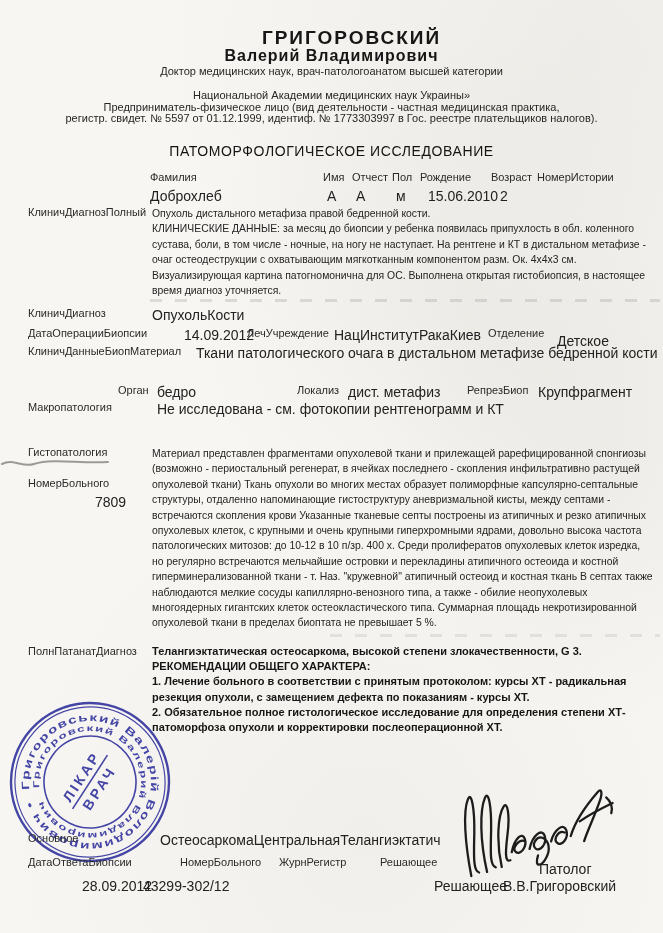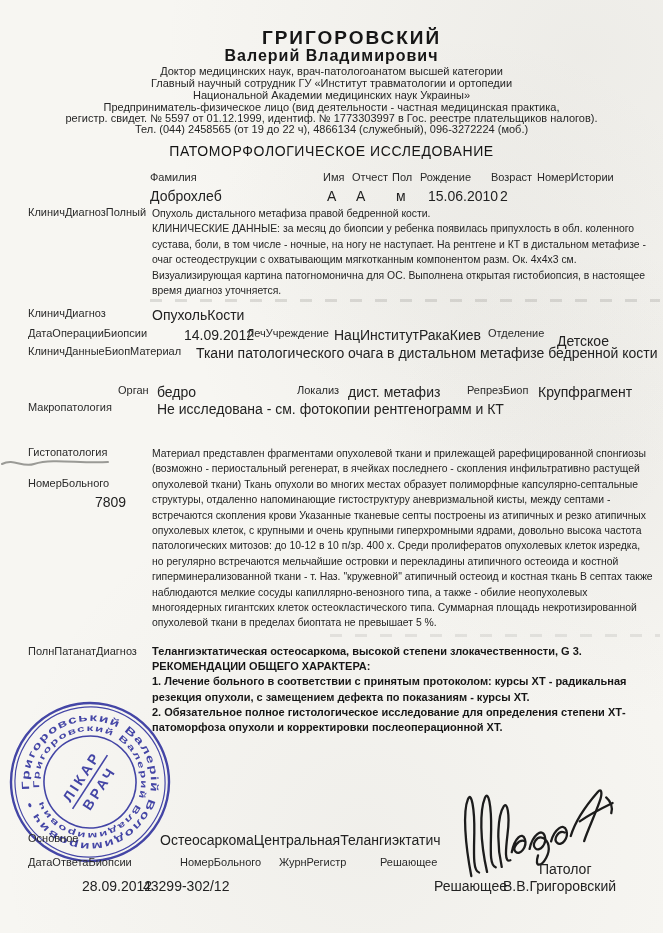--- a/index.html
+++ b/index.html
@@ -41,25 +41,23 @@
   .histo-scribble{position:absolute;left:0px;top:455px;}
 </style>
 </head>
 <body>
 
 <div class="page">
 
   <div class="center h-name" style="top:27px">ГРИГОРОВСКИЙ</div>
   <div class="center h-cred" style="top:65px">Доктор медицинских наук, врач-патологоанатом высшей категории</div>
   <div class="center h-name2" style="top:47px">Валерий Владимирович</div>
-  <div class="center h-cred" style="top:77px">Главный научный сотрудник ГУ «Институт травматологии и ортопедии</div>
   <div class="center h-cred" style="top:89px">Национальной Академии медицинских наук Украины»</div>
   <div class="center h-cred" style="top:101px">Предприниматель-физическое лицо (вид деятельности - частная медицинская практика,</div>
   <div class="center h-cred" style="top:112px">регистр. свидет. № 5597 от 01.12.1999, идентиф. № 1773303997 в Гос. реестре плательщиков налогов).</div>
-  <div class="center h-cred" style="top:123px">Тел. (044) 2458565 (от 19 до 22 ч), 4866134 (служебный), 096-3272224 (моб.)</div>
   <div class="center h-title" style="top:143px">ПАТОМОРФОЛОГИЧЕСКОЕ ИССЛЕДОВАНИЕ</div>
 
   <div class="abs lbl" style="left:150px;top:171px">Фамилия</div>
   <div class="abs lbl" style="left:323px;top:171px">Имя</div>
   <div class="abs lbl" style="left:352px;top:171px">Отчест</div>
   <div class="abs lbl" style="left:392px;top:171px">Пол</div>
   <div class="abs lbl" style="left:420px;top:171px">Рождение</div>
   <div class="abs lbl" style="left:491px;top:171px">Возраст</div>
   <div class="abs lbl" style="left:537px;top:171px">НомерИстории</div>
 

